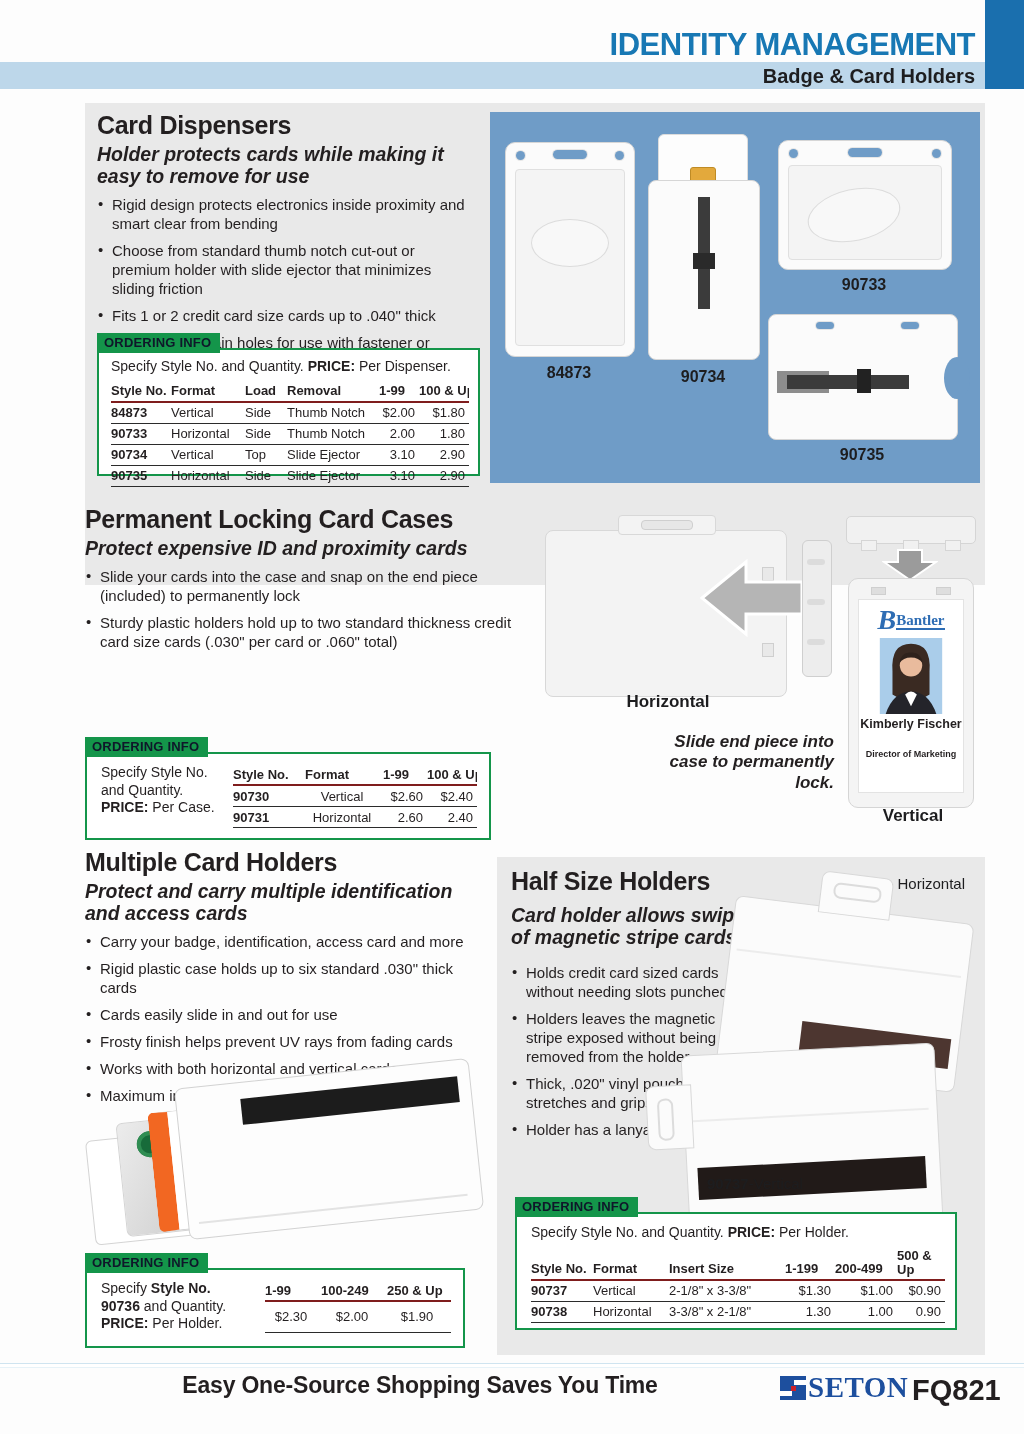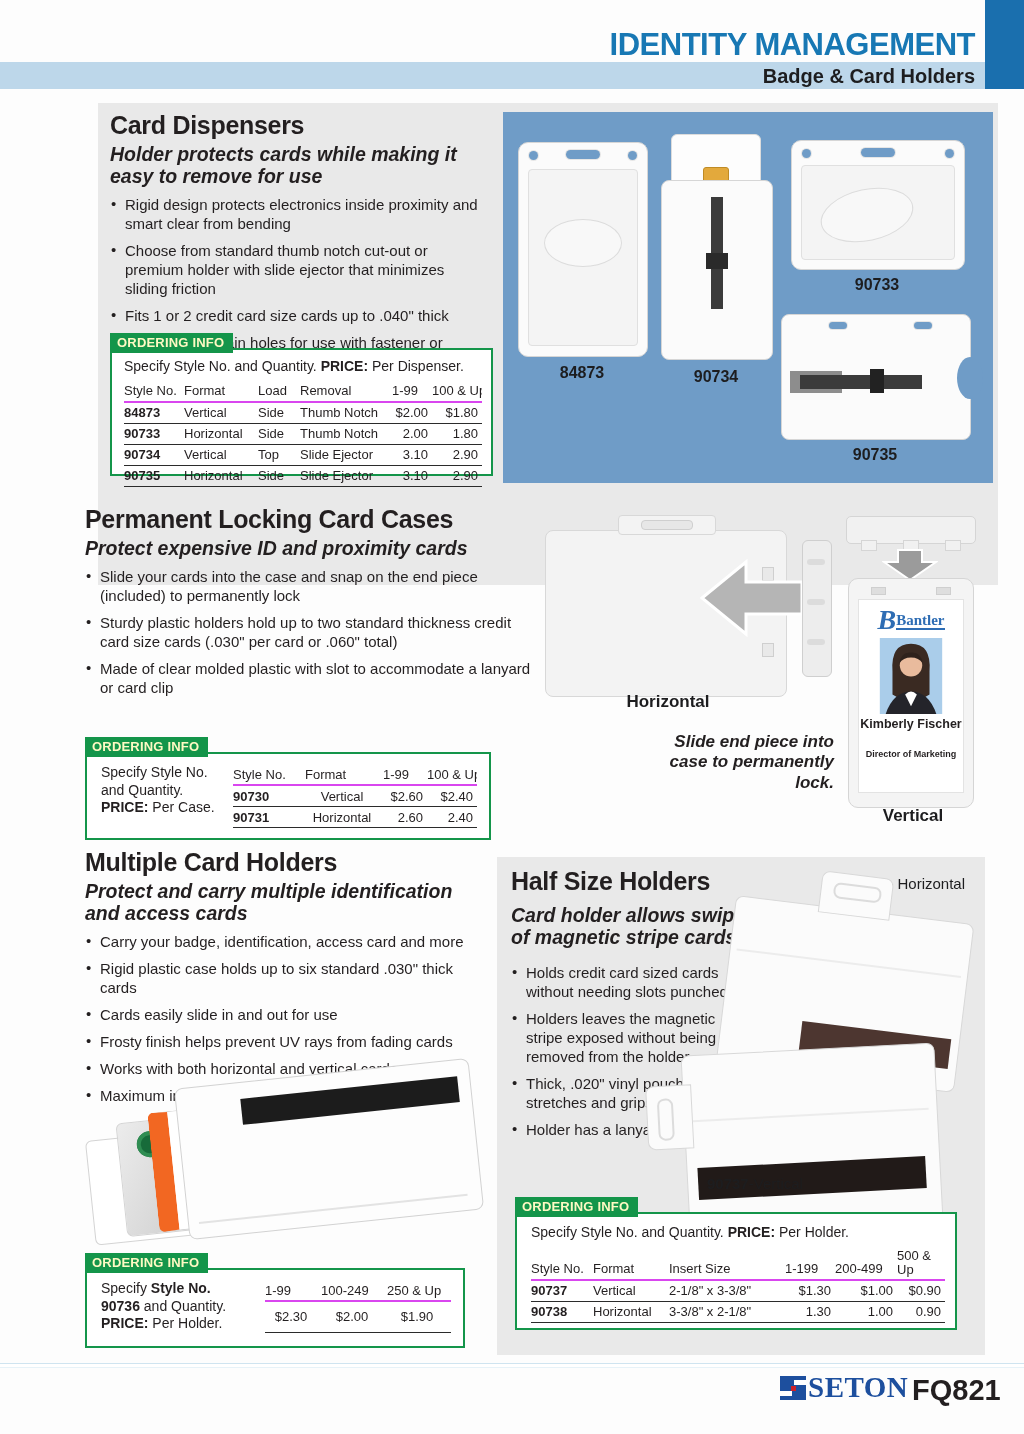--- a/index.html
+++ b/index.html
@@ -15,34 +15,34 @@
 
   
   .sec-title{font-size:25px;font-weight:bold;margin:0;letter-spacing:-0.3px;}
   .sec-sub{font-size:19.5px;font-weight:bold;font-style:italic;line-height:1.13;margin:3px 0 8px;}
   ul.bl{list-style:none;margin:4px 0 0;padding:0;font-size:15px;line-height:1.27;}
   ul.bl li{position:relative;padding-left:15px;margin-bottom:8px;}
   ul.bl li::before{content:"\2022";position:absolute;left:1px;top:-1px;font-size:15px;}
 
   
   .ordbox{position:absolute;background:#fff;border:2px solid #14954a;box-sizing:border-box;}
-  .ordtab{position:absolute;top:-17px;left:-2px;background:#14954a;color:#fef9c3;font-size:13px;
+  .ordtab{position:absolute;top:-17px;left:-2px;background:#14954a;color:#0f172a;font-size:13px;
           font-weight:bold;padding:2px 9px 3px 7px;letter-spacing:0.2px;}
   .ordnote{font-size:14px;line-height:1.25;}
   table.ot{border-collapse:collapse;table-layout:fixed;}
   .ot th,.ot td{font-size:13px;padding:2.5px 4px 2.5px 0;white-space:nowrap;overflow:hidden;}
-  .ot thead th{border-bottom:2px solid #d946ef;text-align:left;font-weight:normal;vertical-align:bottom;}
+  .ot thead th{border-bottom:2px solid #7f1d1d;text-align:left;font-weight:bold;vertical-align:bottom;}
   .ot td{border-bottom:1.5px solid #2b2b2b;}
   .r{text-align:right;}
   .c{text-align:center;}
   .b{font-weight:bold;}
   .wrap{white-space:normal !important;line-height:1.05;}
 
   
-  .panel-gray-top{position:absolute;left:98px;top:103px;width:900px;height:482px;background:#e9e9e9;}
+  .panel-gray-top{position:absolute;left:85px;top:103px;width:900px;height:482px;background:#e9e9e9;}
   .cd-text{position:absolute;left:12px;top:8px;width:388px;}
   .blue-panel{position:absolute;left:405px;top:9px;width:490px;height:371px;background:#6f9cc7;}
 
   .dispcard{position:absolute;background:#fbfbfb;border:1px solid #d6d6d6;border-radius:10px;}
   .slot{position:absolute;top:7px;left:50%;transform:translateX(-50%);width:34px;height:9px;
         background:#6f9cc7;border-radius:5px;box-shadow:0 0 0 1px #e6e6e6;}
   .hole{position:absolute;top:8px;width:9px;height:9px;border-radius:50%;background:#6f9cc7;
         box-shadow:0 0 0 1px #e6e6e6;}
   .hole.l{left:10px}.hole.r{right:10px}
   .innerframe{position:absolute;border:1px solid #e0e0e0;border-radius:4px;background:#f4f4f4;}
@@ -261,21 +261,20 @@
       <div class="prodlabel" style="left:278px;top:334px;width:188px">90735</div>
     </div>
   </div>
 
   <div class="lock-text">
     <h2 class="sec-title">Permanent Locking Card Cases</h2>
     <div class="sec-sub">Protect expensive ID and proximity cards</div>
     <ul class="bl" style="width:450px">
       <li>Slide your cards into the case and snap on the end piece (included) to permanently lock</li>
       <li>Sturdy plastic holders hold up to two standard thickness credit card size cards (.030" per card or .060" total)</li>
-      <li>Made of clear molded plastic with slot to accommodate a lanyard or card clip</li>
     </ul>
   </div>
 
   <div class="ordbox" style="left:85px;top:752px;width:406px;height:88px;padding:10px 12px 0 14px;">
     <div class="ordtab">ORDERING INFO</div>
     <div style="display:flex;gap:16px">
       <div class="ordnote" style="width:118px">
         <span>Specify Style No.</span><br>
         <span>and Quantity.</span><br>
         <span class="b">PRICE:</span><span> Per Case.</span>
@@ -488,20 +487,21 @@
             <td class="r">1.30</td>
             <td class="r">1.00</td>
             <td class="r">0.90</td>
           </tr>
         </tbody>
       </table>
     </div>
   </div>
 
   <div class="foot-rule"></div>
+  <div class="tagline">Easy One-Source Shopping Saves You Time</div>
   <div class="seton">
     <svg width="26" height="26" viewBox="0 0 26 26">
       <rect x="0" y="1" width="26" height="24" fill="#1d4f9e"></rect>
       <rect x="14" y="5" width="12" height="5" fill="#ffffff"></rect>
       <rect x="0" y="16" width="12" height="5" fill="#ffffff"></rect>
       <rect x="11" y="11" width="5" height="5" fill="#cc2128"></rect>
     </svg>
     <span class="seton-word">SETON</span>
   </div>
   <div class="fqcode">FQ821</div>

